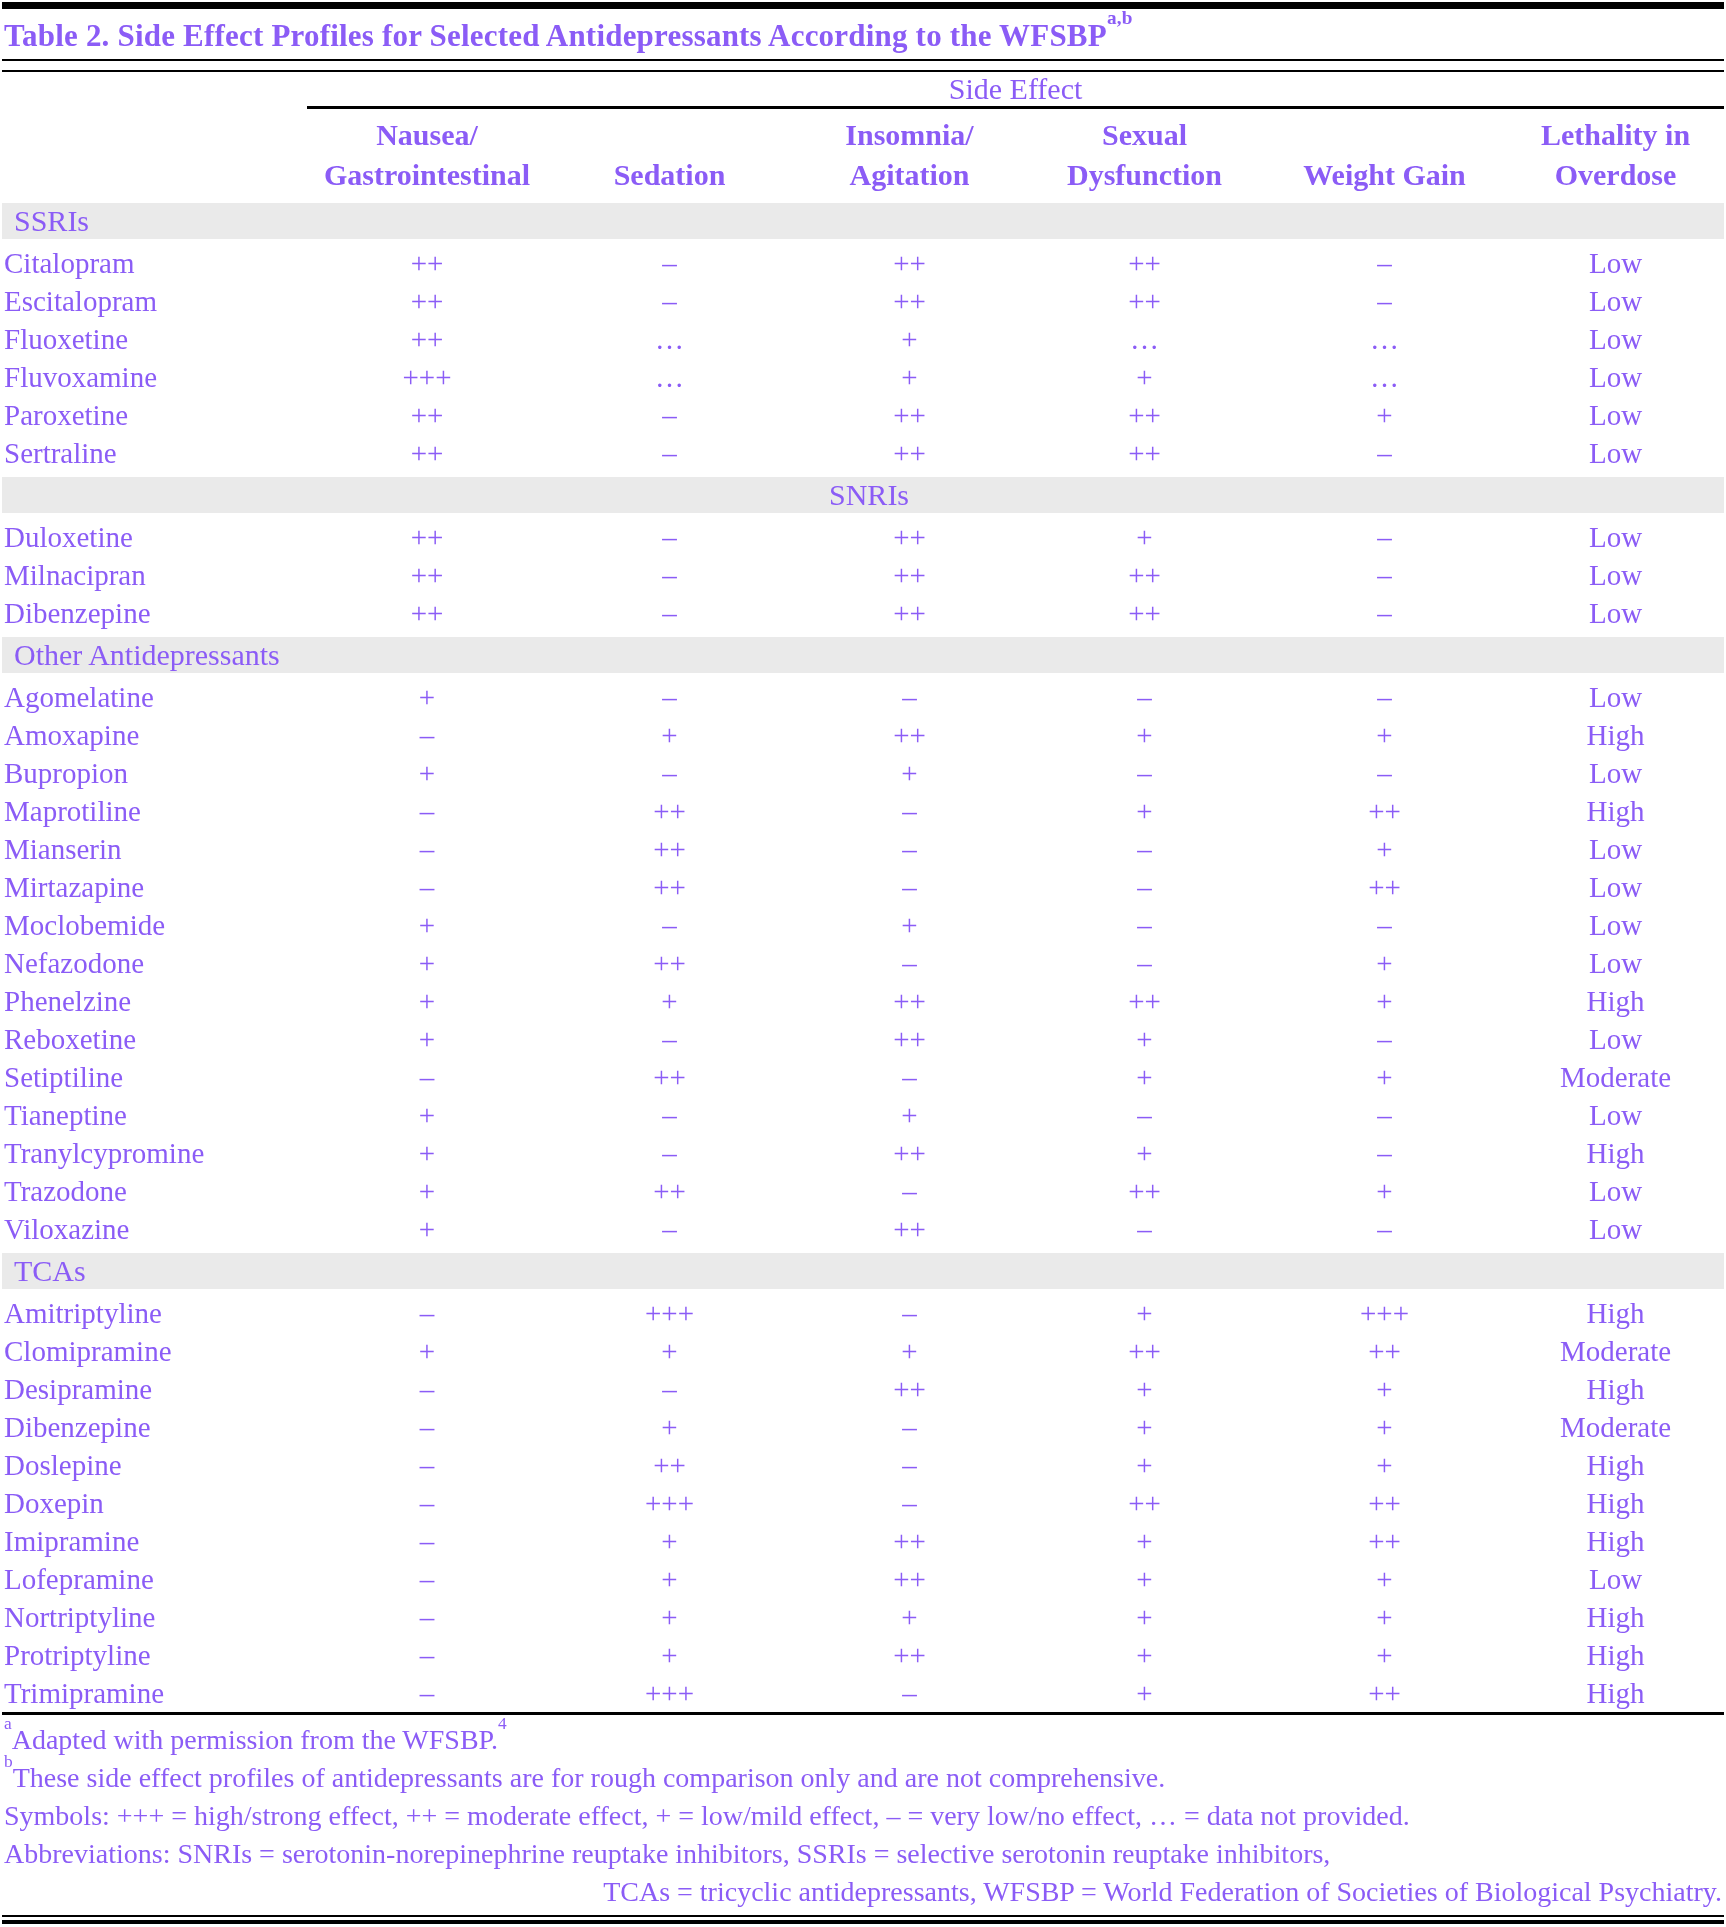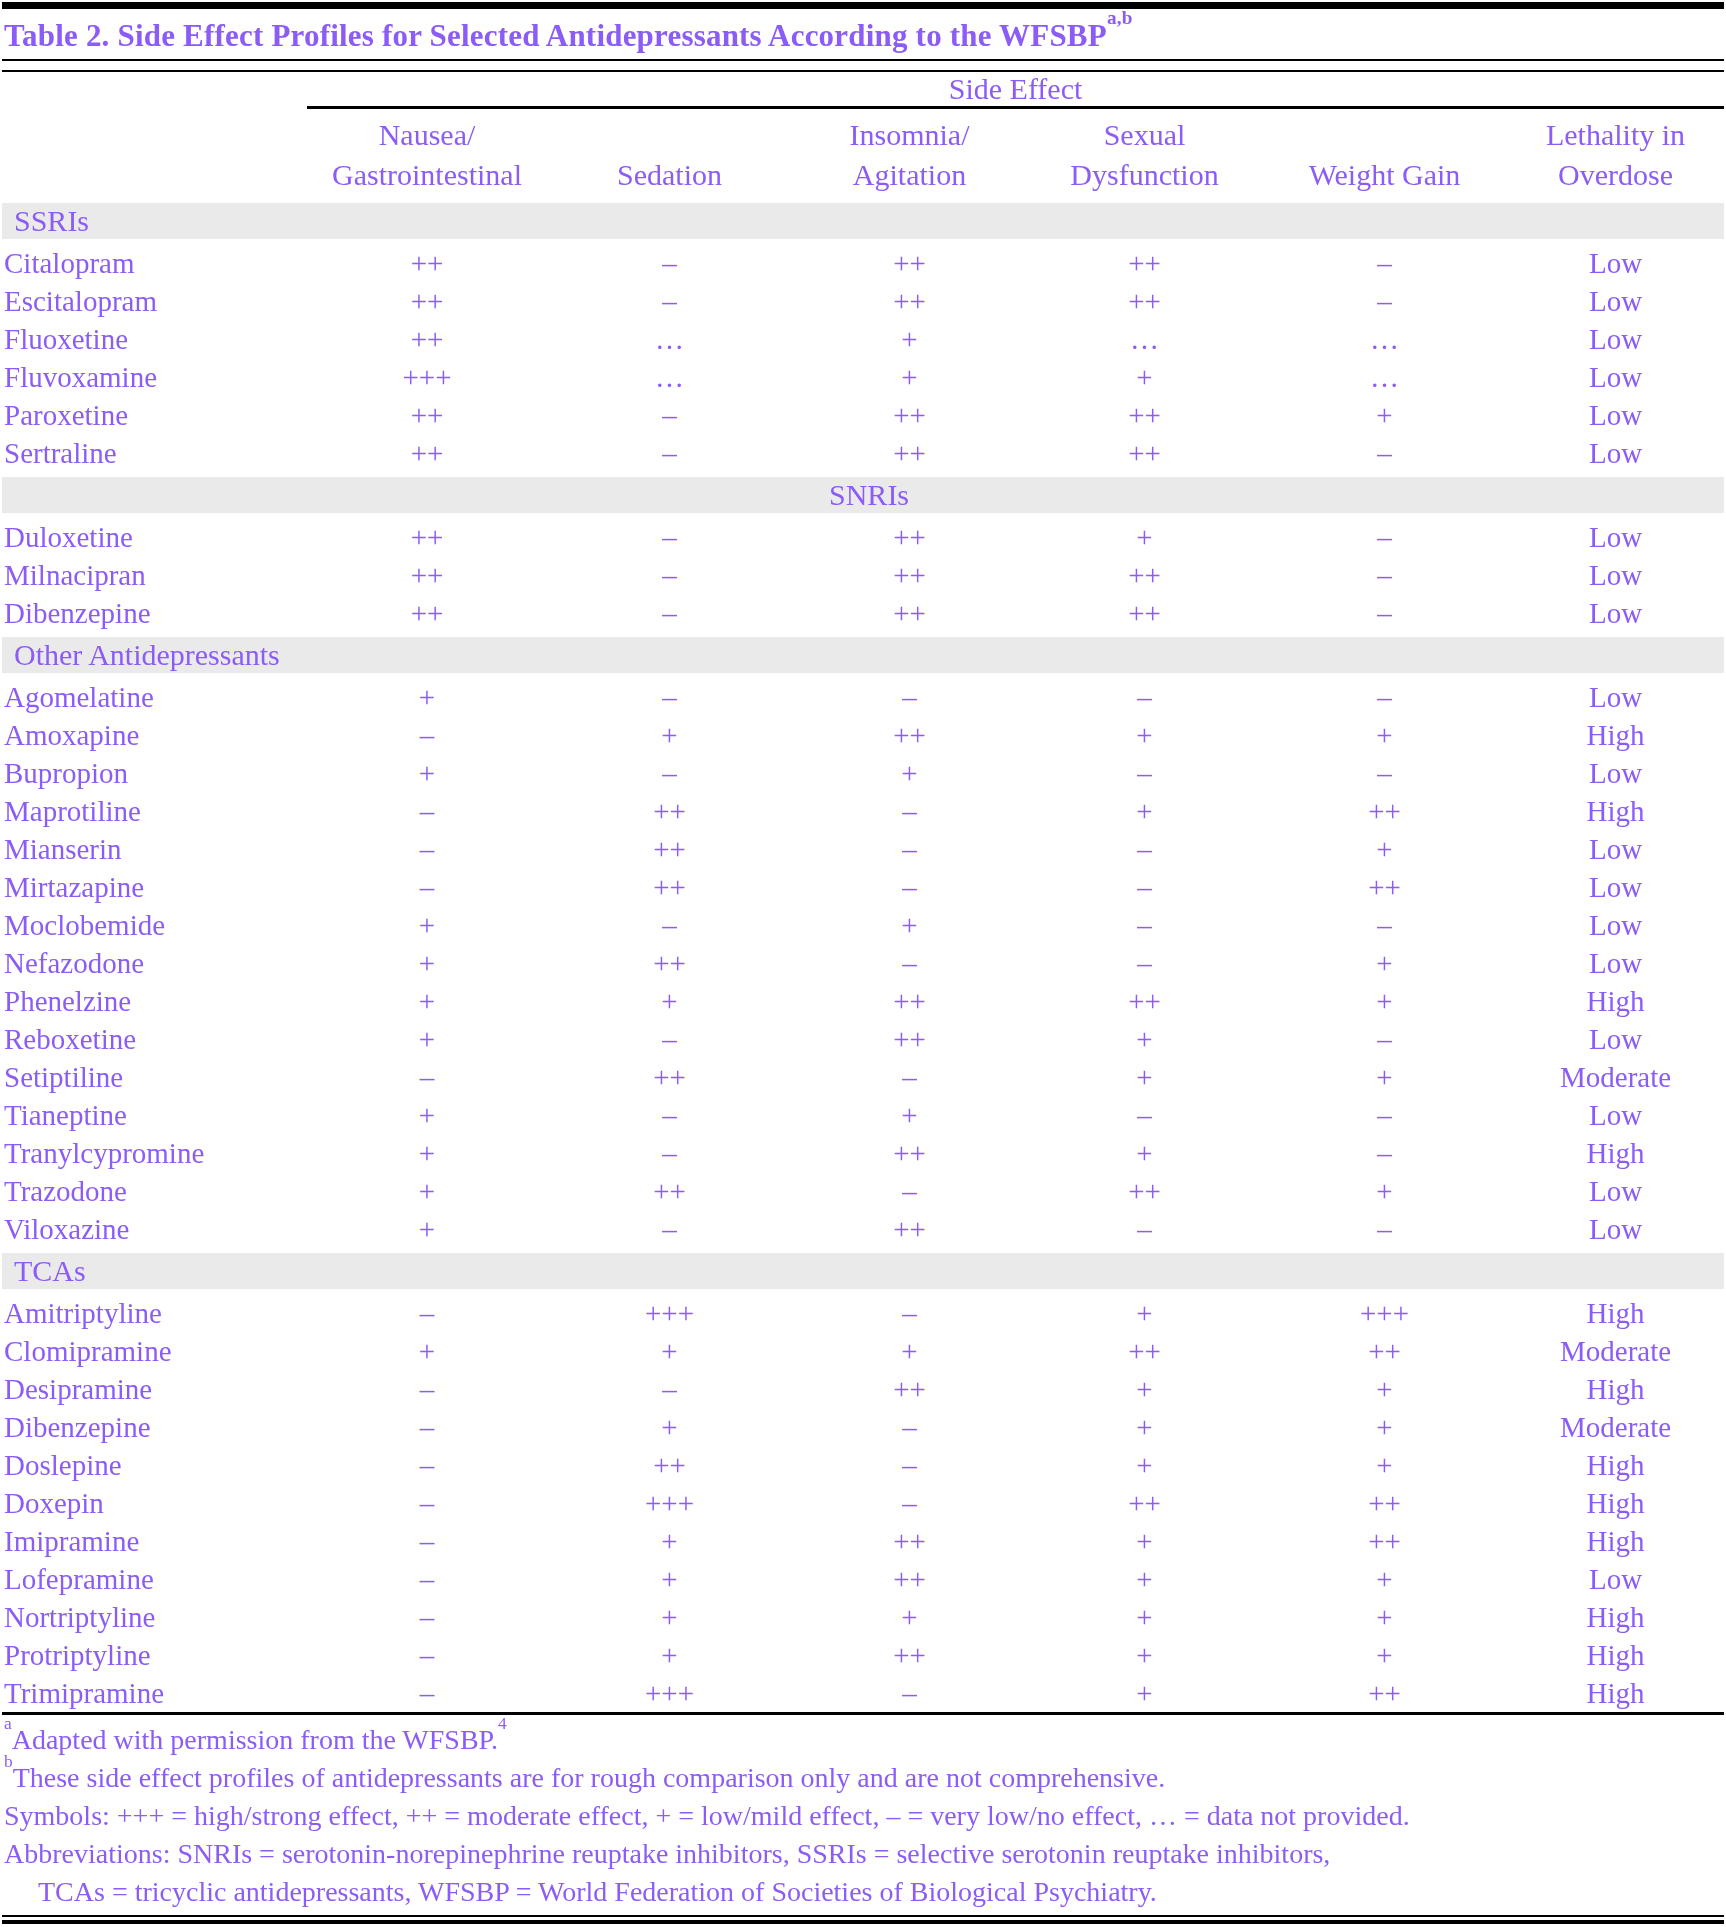--- a/index.html
+++ b/index.html
@@ -43,36 +43,36 @@
   }
   tr.col-heads th {
     font-weight: normal;
     font-size: 30px;
     text-align: center;
     vertical-align: bottom;
     line-height: 40px;
     padding: 6px 0 3px 0;
     border-bottom: 4px solid #000;
   }
-  tr.col-heads th .hline { display: block; }
+  tr.col-heads th .hline { display: block; font-weight: bold; }
   tbody td { font-size: 29px; height: 38px; vertical-align: middle; }
   tbody td.drug { text-align: left; padding-left: 2px; }
   tbody td.val  { text-align: center; }
   tbody tr.band td {
     font-size: 30px;
     height: 36px;
     text-align: left;
     padding-left: 12px;
     border-top: 5px solid #fff;
     border-bottom: 5px solid #fff;
     background-clip: padding-box;
   }
   .footnotes { padding: 6px 2px 0 2px; font-size: 28px; line-height: 38px; }
   .footnote { white-space: nowrap; }
-  .footnote.indent { padding-left: 34px; }
+  .footnote.indent { padding-left: 34px; text-align: right; }
   sup.fn {
     font-size: 62%;
     position: relative;
     top: -0.55em;
     line-height: 0;
   }
   .rule-bottom {
     margin-top: 4px;
     border-top: 2px solid #000;
     height: 3px;

